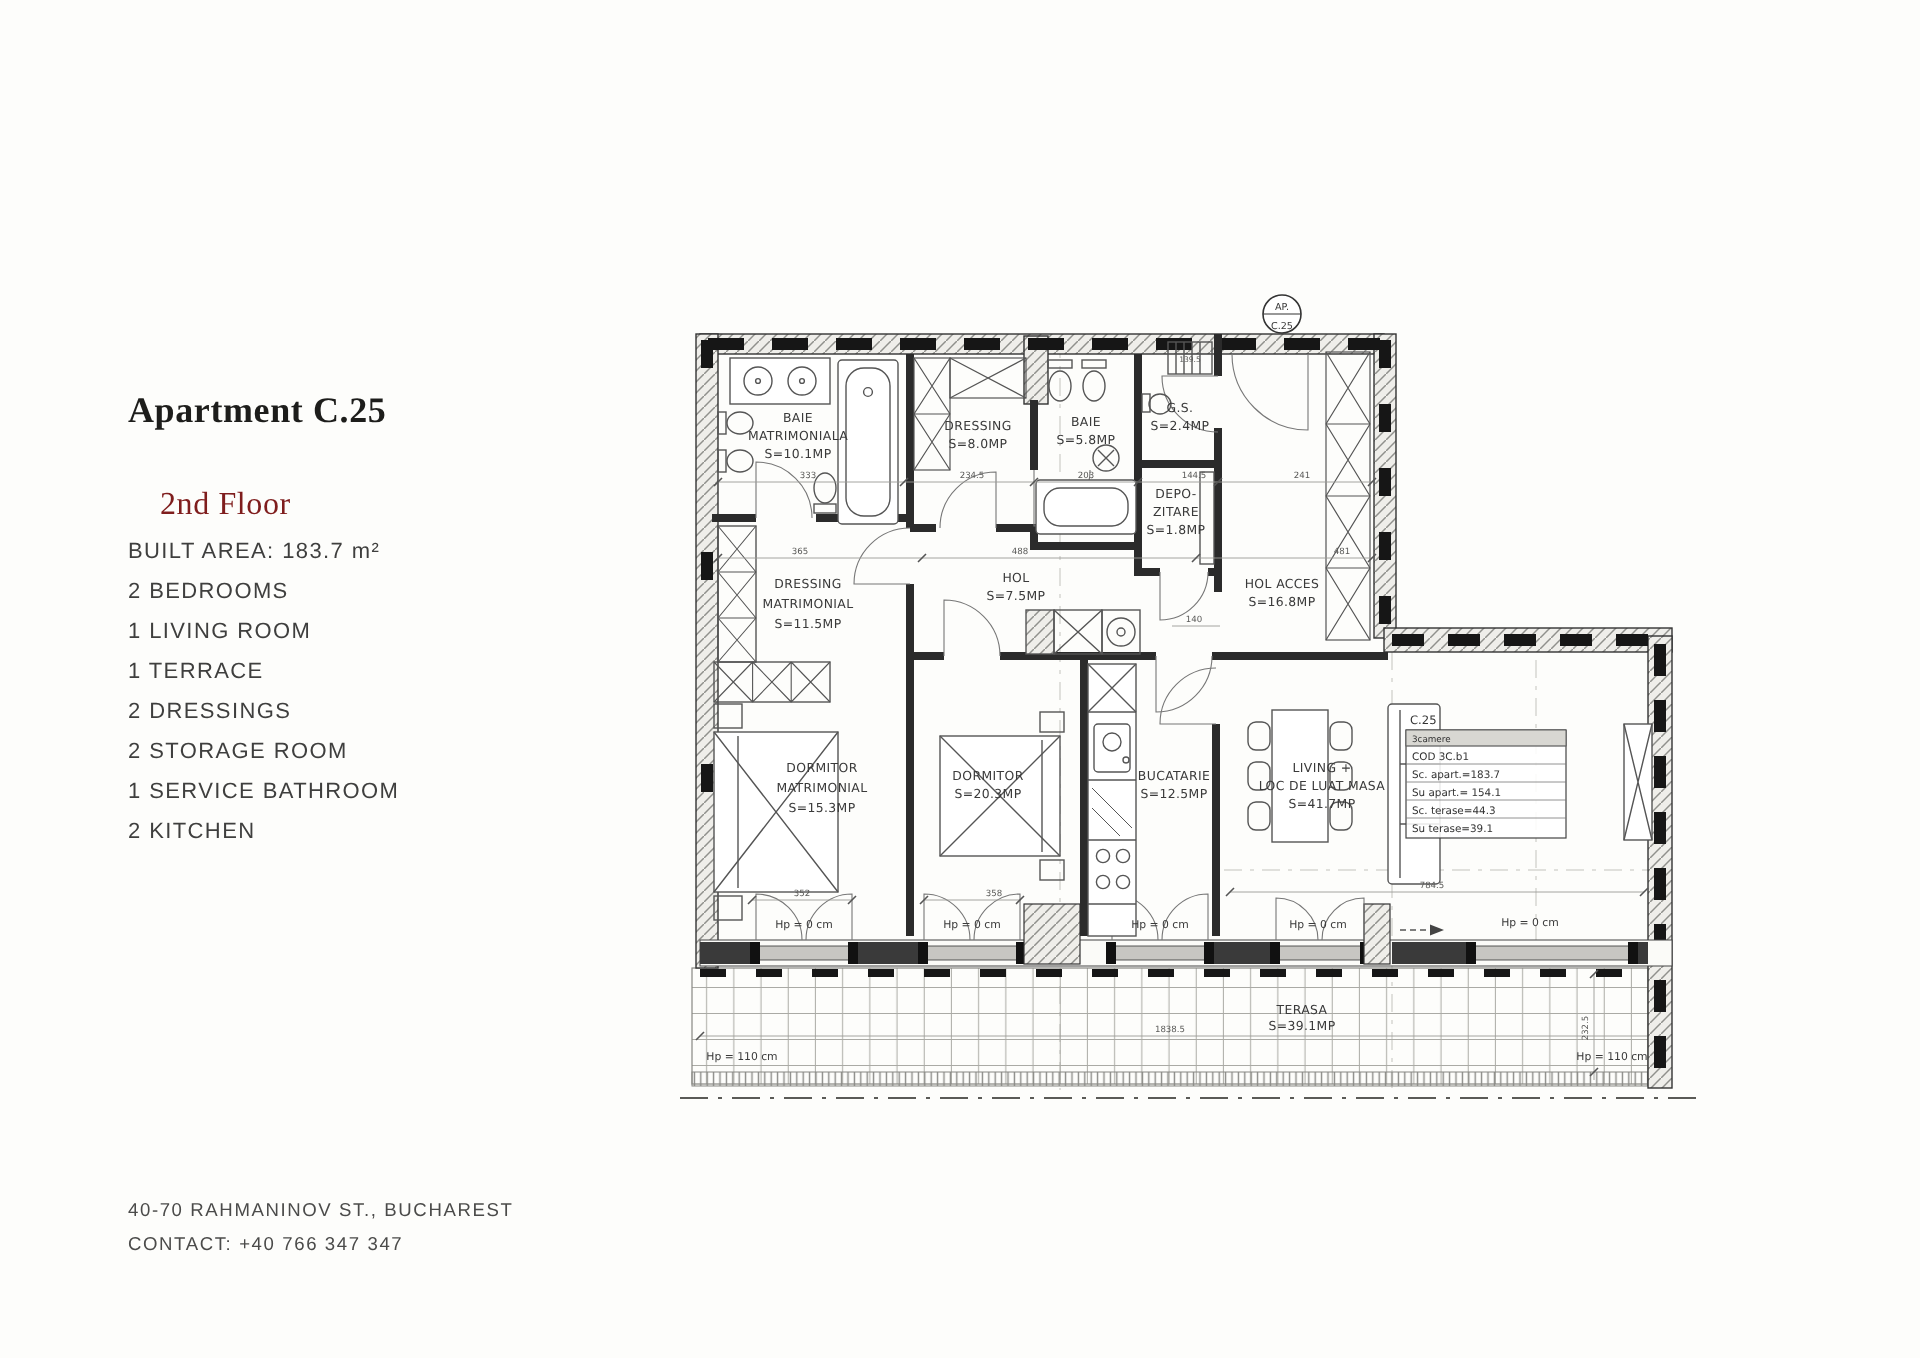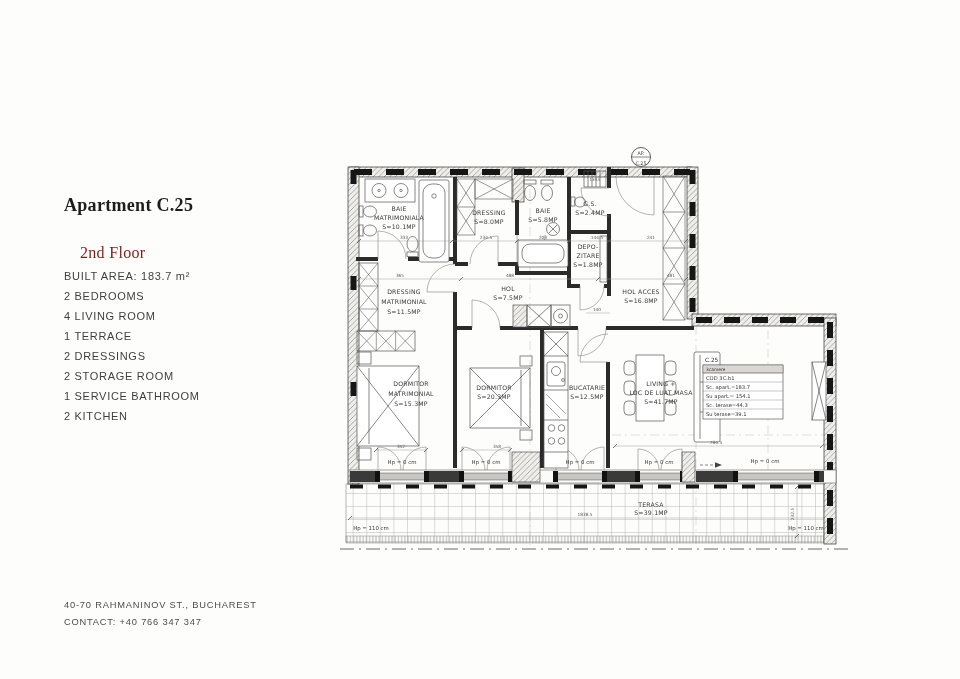--- a/index.html
+++ b/index.html
@@ -38,21 +38,21 @@
 </style>
 </head>
 <body>
 
 <div class="panel">
   <h1 class="title">Apartment C.25</h1>
   <h2 class="subtitle">2nd Floor</h2>
   <ul class="features">
     <li>BUILT AREA: 183.7 m²</li>
     <li>2 BEDROOMS</li>
-    <li>4 LIVING ROOM</li>
+    <li>1 LIVING ROOM</li>
     <li>1 TERRACE</li>
     <li>2 DRESSINGS</li>
     <li>2 STORAGE ROOM</li>
     <li>1 SERVICE BATHROOM</li>
     <li>2 KITCHEN</li>
   </ul>
   <div class="contact">
     <div>40-70 RAHMANINOV ST., BUCHAREST</div>
     <div>CONTACT: +40 766 347 347</div>
   </div>

